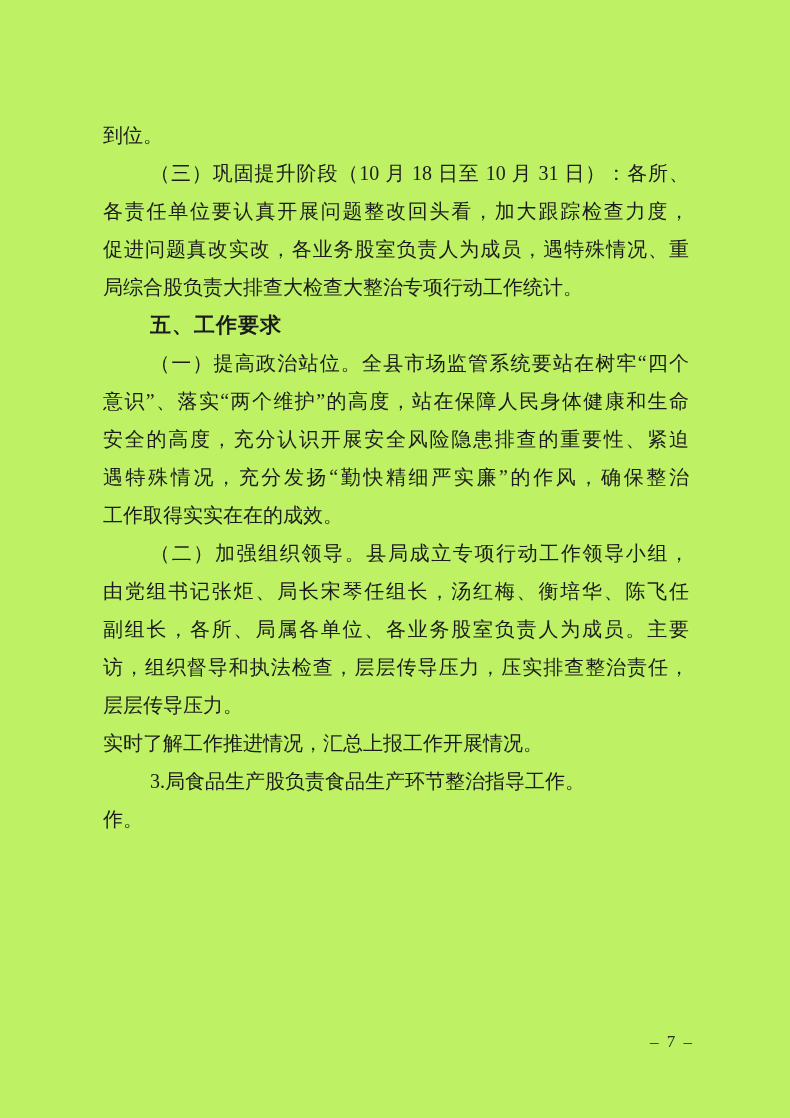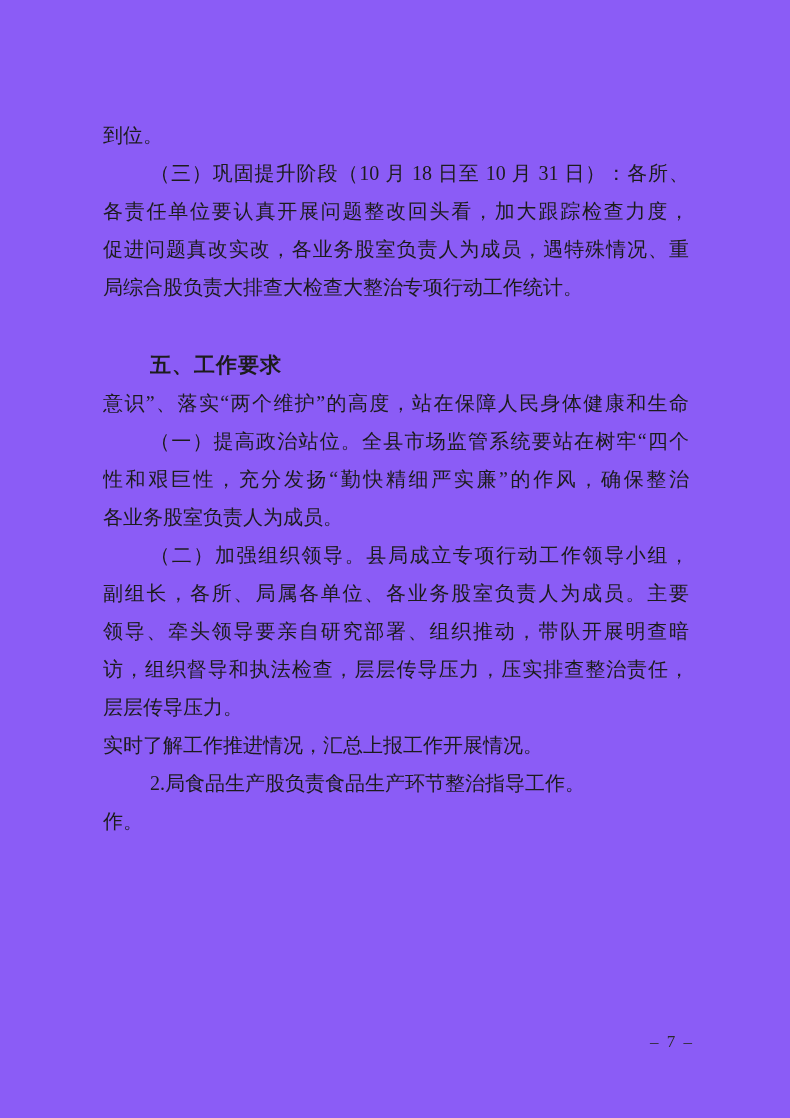--- a/index.html
+++ b/index.html
@@ -5,21 +5,21 @@
   html, body {
     margin: 0;
     padding: 0;
     background: #e8e8e8;
   }
   .page {
     position: relative;
     width: 790px;
     height: 1118px;
     margin: 0 auto;
-    background: #8b5cf6;
+    background: #bef264;
     overflow: hidden;
     color: #1c1c1c;
     font-family: "Liberation Serif", serif;
   }
   .doc {
     position: absolute;
     left: 103px;
     top: 116px;
     width: 586px;
     font-size: 20px;
@@ -35,21 +35,20 @@
     text-align-last: justify;
   }
   .line.indent {
     text-indent: 47px;
   }
   .line.heading {
     font-family: "Liberation Sans", sans-serif;
     font-weight: bold;
     font-size: 21px;
     letter-spacing: 1px;
-    margin-top: 40px;
   }
   .page-num {
     position: absolute;
     top: 1032px;
     right: 96px;
     font-size: 17px;
     letter-spacing: 2px;
     color: #2a2a2a;
     font-family: "Liberation Serif", serif;
   }
@@ -58,27 +57,28 @@
 <body>
 
 <div class="page">
   <div class="doc">
       <div class="line">到位。</div>
       <div class="line indent just">（三）巩固提升阶段（10 月 18 日至 10 月 31 日）：各所、</div>
       <div class="line just">各责任单位要认真开展问题整改回头看，加大跟踪检查力度，</div>
       <div class="line just">促进问题真改实改，各业务股室负责人为成员，遇特殊情况、重</div>
       <div class="line">局综合股负责大排查大检查大整治专项行动工作统计。</div>
       <div class="line heading indent">五、工作要求</div>
+      <div class="line indent just">（一）提高政治站位。全县市场监管系统要站在树牢“四个</div>
       <div class="line just">意识”、落实“两个维护”的高度，站在保障人民身体健康和生命</div>
-      <div class="line indent just">（一）提高政治站位。全县市场监管系统要站在树牢“四个</div>
-      <div class="line just">性和艰巨性，充分发扬“勤快精细严实廉”的作风，确保整治</div>
-      <div class="line">各业务股室负责人为成员。</div>
+      <div class="line just">安全的高度，充分认识开展安全风险隐患排查的重要性、紧迫</div>
+      <div class="line just">遇特殊情况，充分发扬“勤快精细严实廉”的作风，确保整治</div>
+      <div class="line">工作取得实实在在的成效。</div>
       <div class="line indent just">（二）加强组织领导。县局成立专项行动工作领导小组，</div>
+      <div class="line just">由党组书记张炬、局长宋琴任组长，汤红梅、衡培华、陈飞任</div>
       <div class="line just">副组长，各所、局属各单位、各业务股室负责人为成员。主要</div>
-      <div class="line just">领导、牵头领导要亲自研究部署、组织推动，带队开展明查暗</div>
       <div class="line just">访，组织督导和执法检查，层层传导压力，压实排查整治责任，</div>
       <div class="line">层层传导压力。</div>
       <div class="line">实时了解工作推进情况，汇总上报工作开展情况。</div>
-      <div class="line indent">2.局食品生产股负责食品生产环节整治指导工作。</div>
+      <div class="line indent">3.局食品生产股负责食品生产环节整治指导工作。</div>
       <div class="line">作。</div>
     </div>
   <div class="page-num">– 7 –</div>
 </div>
 
 </body></html>

